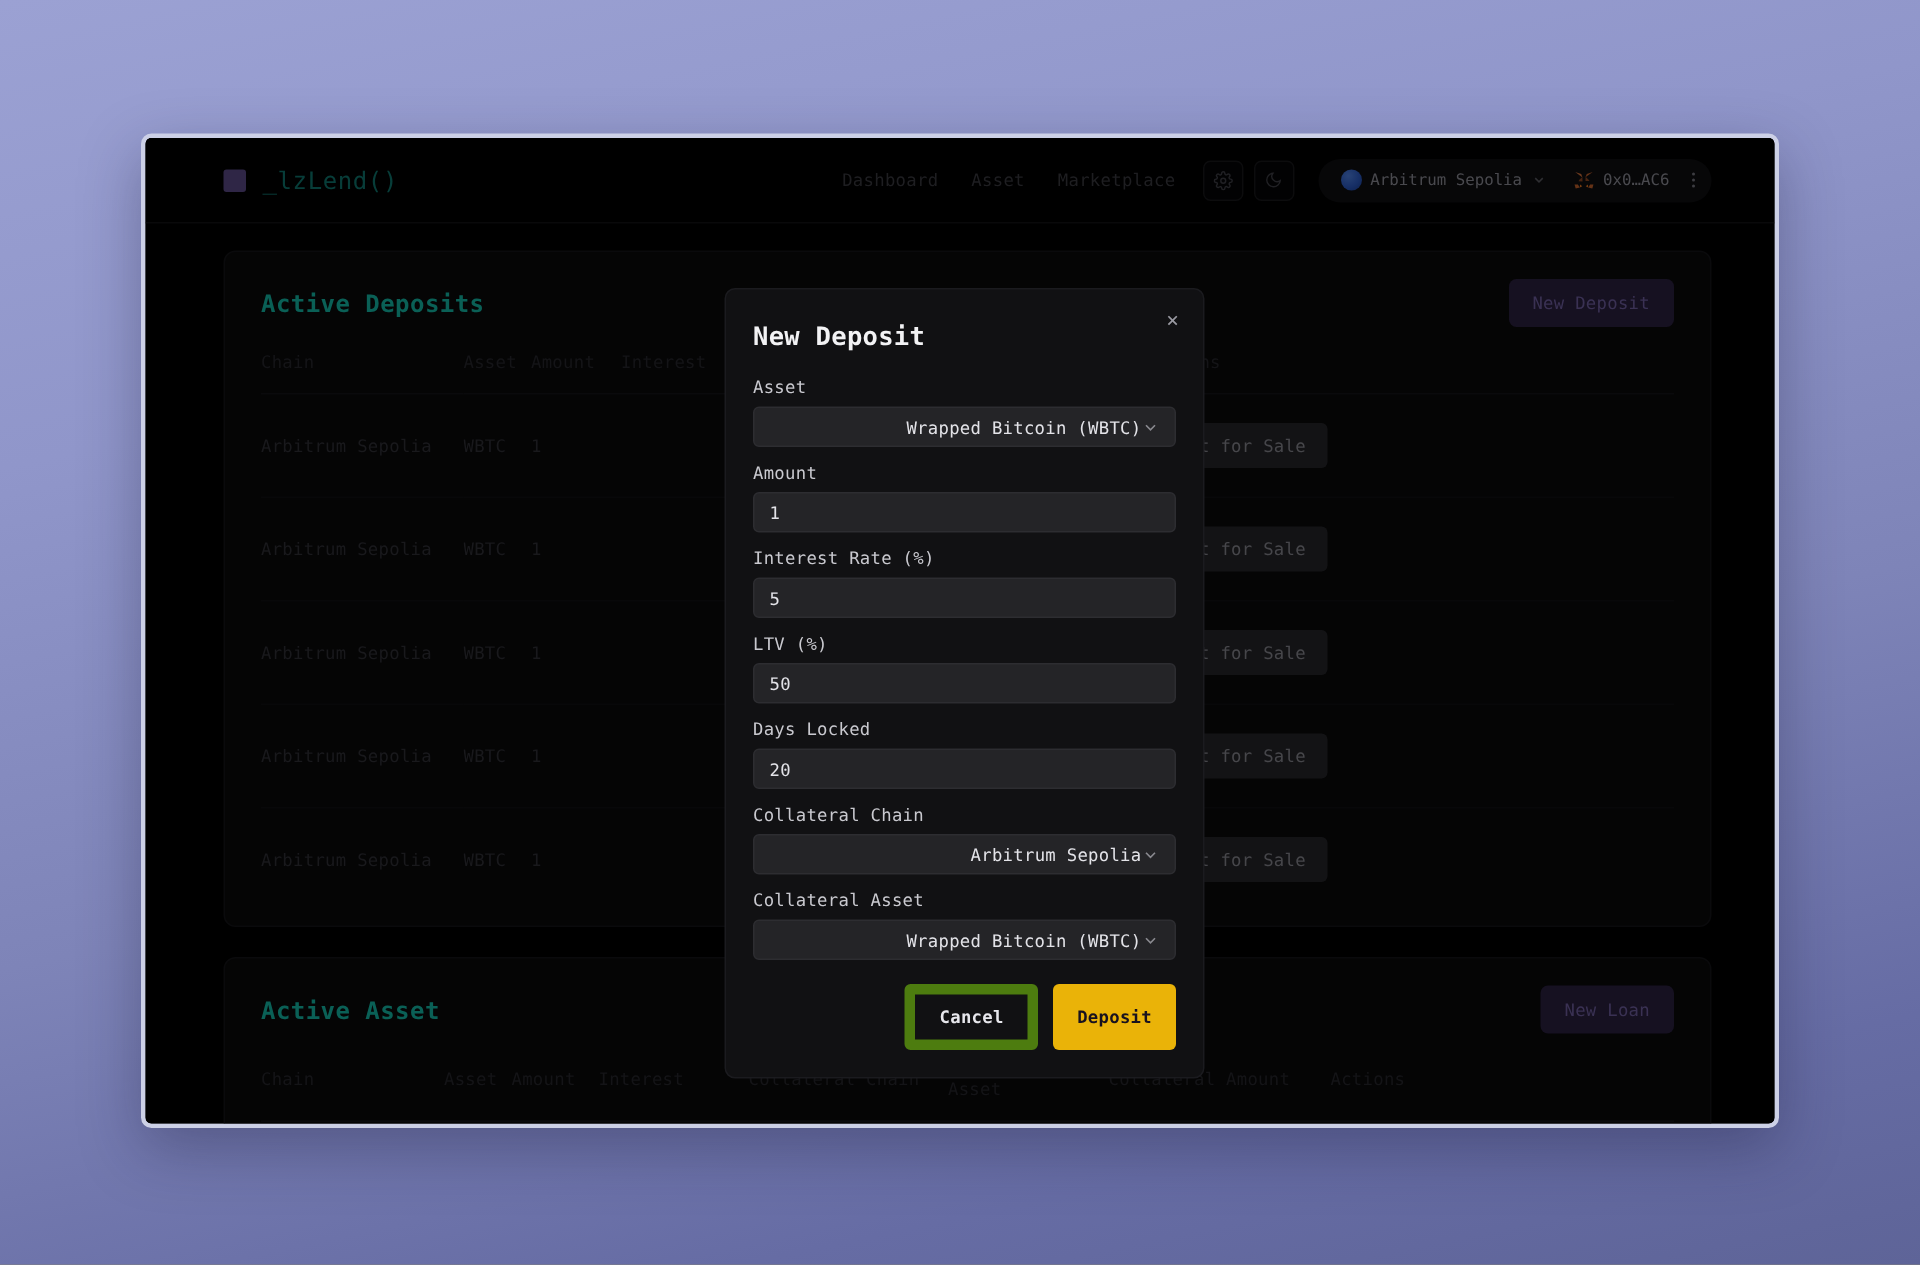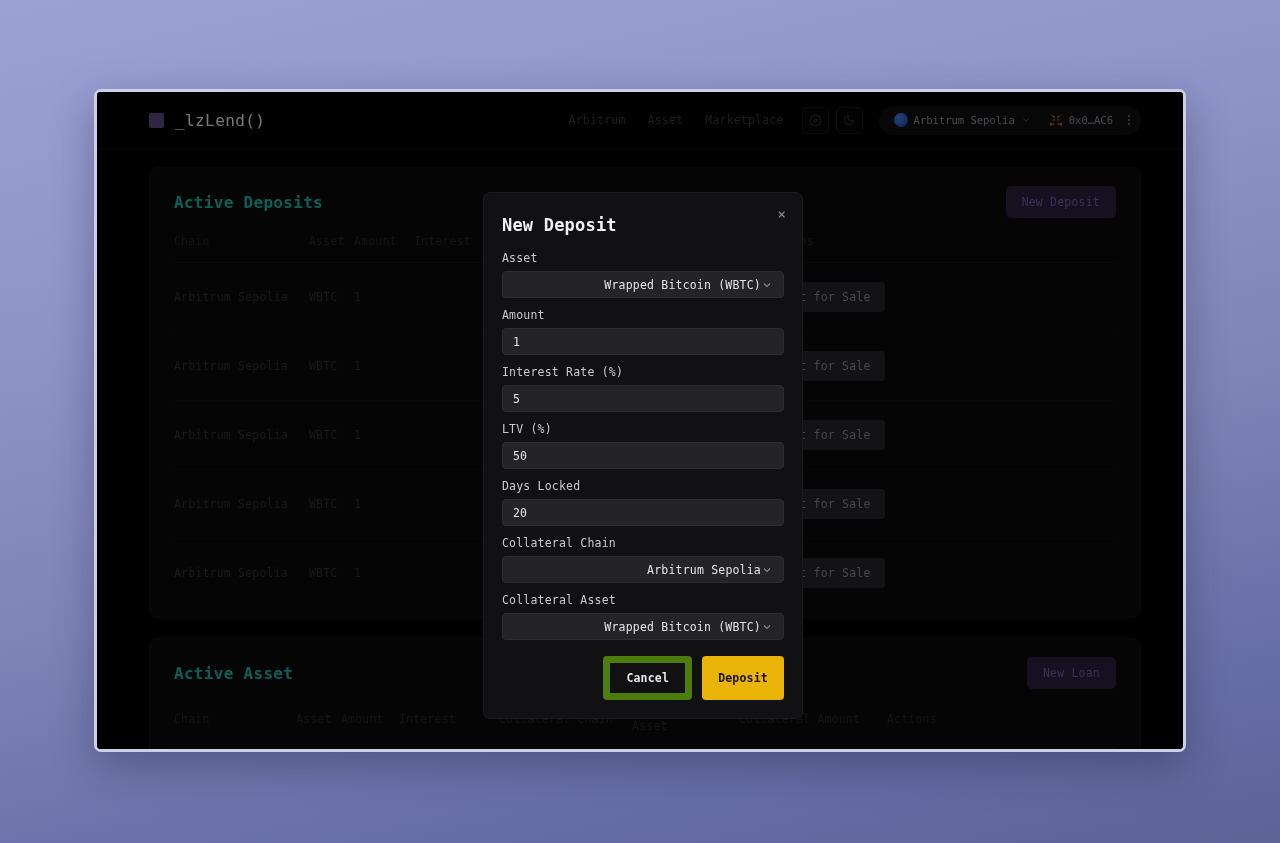--- a/index.html
+++ b/index.html
@@ -54,21 +54,21 @@
     align-items: center;
     gap: 11px;
   }
   .brand-mark {
     width: 15px; height: 15px;
     background: #5b4a86;
     border-radius: 2px;
     display: block;
   }
   .brand-text {
-    color: #e5e5e5;
+    color: #0f766e;
     font-size: 16px;
     letter-spacing: .4px;
   }
 
   .nav-spacer { flex: 1; }
 
   .nav-links {
     display: flex;
     align-items: center;
     gap: 22px;
@@ -326,21 +326,21 @@
 
     <div class="navbar">
       <div class="brand">
         <span class="brand-mark"></span>
         <span class="brand-text">_lzLend()</span>
       </div>
 
       <div class="nav-spacer"></div>
 
       <div class="nav-links">
-        <a class="nav-link">Arbitrum</a>
+        <a class="nav-link">Dashboard</a>
         <a class="nav-link">Asset</a>
         <a class="nav-link">Marketplace</a>
       </div>
 
       <div class="icon-btn">
         <svg width="13" height="13" viewBox="0 0 24 24" fill="none" stroke="#3e3e45" stroke-width="1.8">
           <circle cx="12" cy="12" r="3"></circle>
           <path d="M19.4 15a1.65 1.65 0 0 0 .33 1.82l.06.06a2 2 0 1 1-2.83 2.83l-.06-.06a1.65 1.65 0 0 0-1.82-.33 1.65 1.65 0 0 0-1 1.51V21a2 2 0 1 1-4 0v-.09A1.65 1.65 0 0 0 9 19.4a1.65 1.65 0 0 0-1.82.33l-.06.06a2 2 0 1 1-2.83-2.83l.06-.06a1.65 1.65 0 0 0 .33-1.82 1.65 1.65 0 0 0-1.51-1H3a2 2 0 1 1 0-4h.09A1.65 1.65 0 0 0 4.6 9a1.65 1.65 0 0 0-.33-1.82l-.06-.06a2 2 0 1 1 2.83-2.83l.06.06A1.65 1.65 0 0 0 9 4.6a1.65 1.65 0 0 0 1-1.51V3a2 2 0 1 1 4 0v.09a1.65 1.65 0 0 0 1 1.51 1.65 1.65 0 0 0 1.82-.33l.06-.06a2 2 0 1 1 2.83 2.83l-.06.06a1.65 1.65 0 0 0-.33 1.82V9a1.65 1.65 0 0 0 1.51 1H21a2 2 0 1 1 0 4h-.09a1.65 1.65 0 0 0-1.51 1z"></path>
         </svg>
       </div>

